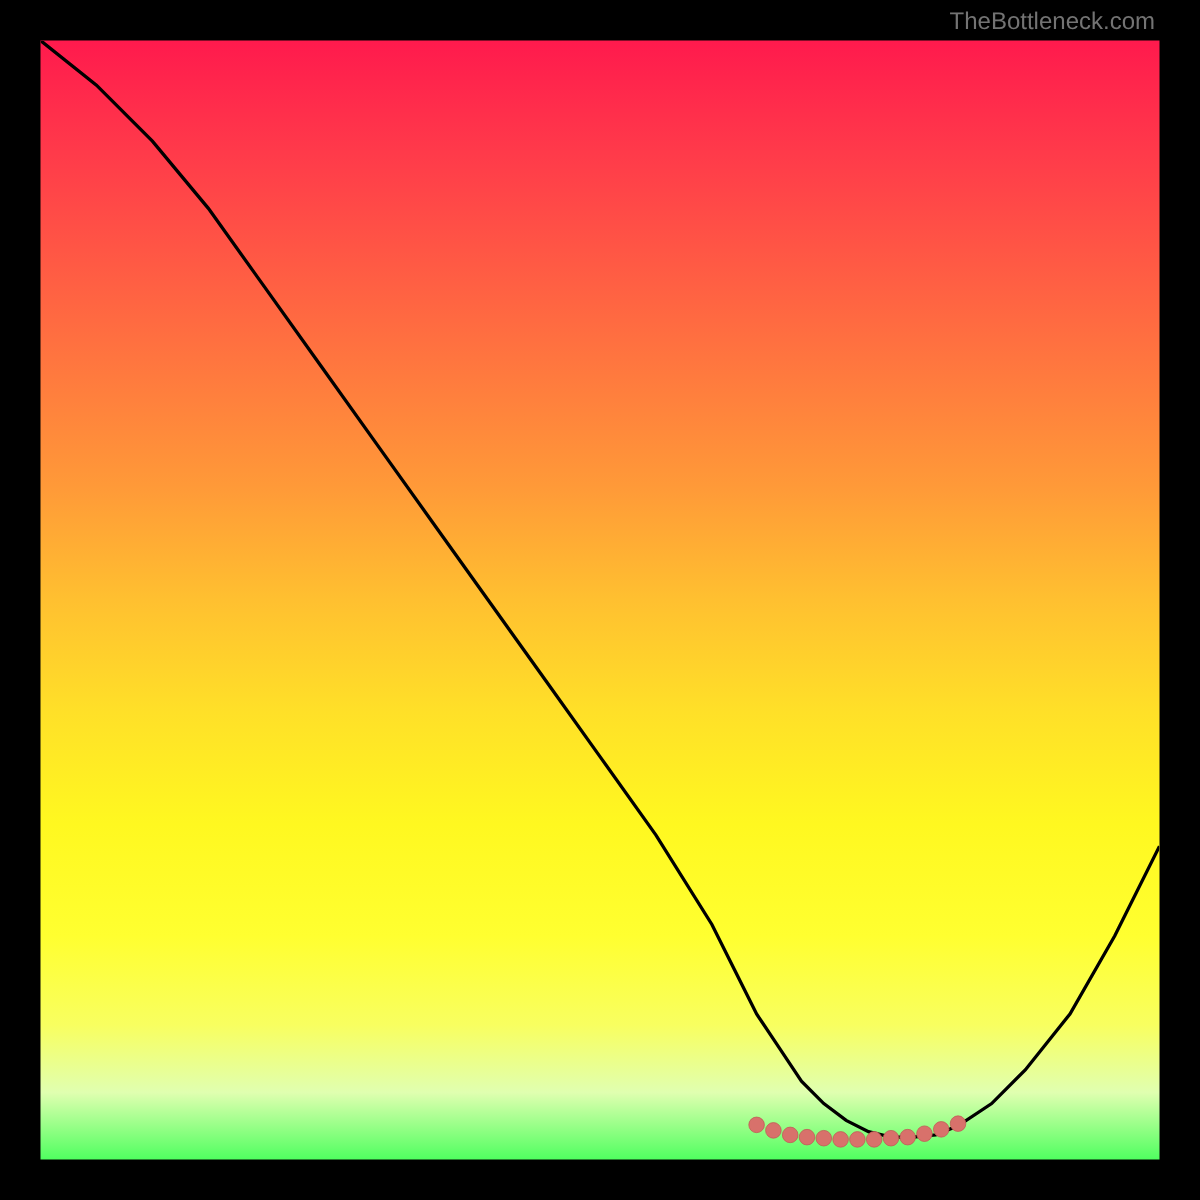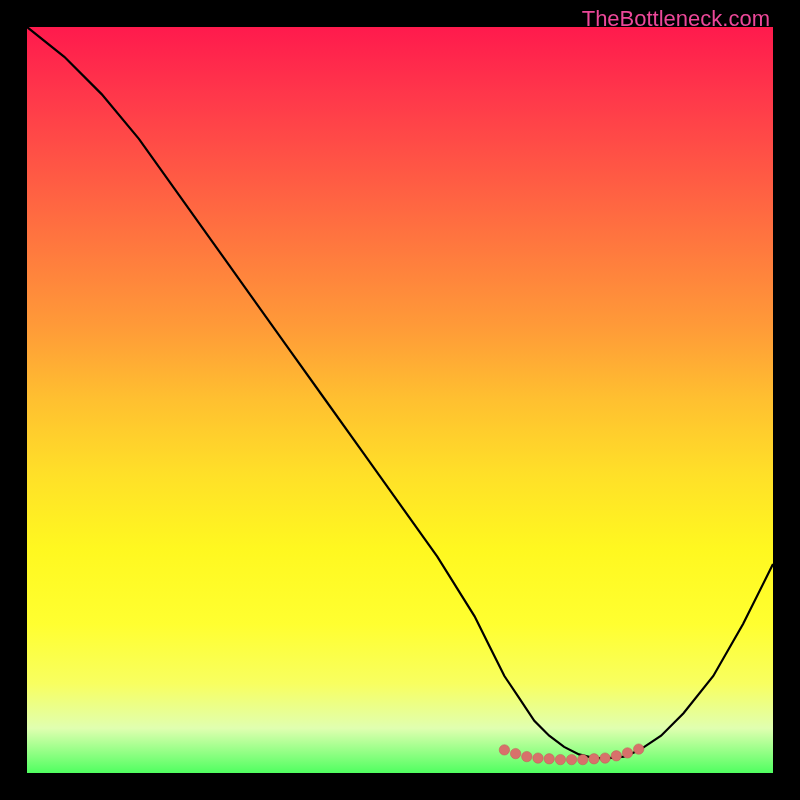--- a/index.html
+++ b/index.html
@@ -30,22 +30,22 @@
       #f8ff60 88%,
       #e0ffb0 94%,
       #50ff60 100%
     );
     overflow: hidden;
   }
   .watermark {
     position: absolute;
     top: 6px;
     right: 30px;
-    color: #ec4899;
-    font-size: 22px;
+    color: #737373;
+    font-size: 16px;
     font-weight: 500;
     z-index: 100;
   }
   svg {
     position: absolute;
     left: 0;
     top: 0;
   }
   .curve {
     fill: none;

